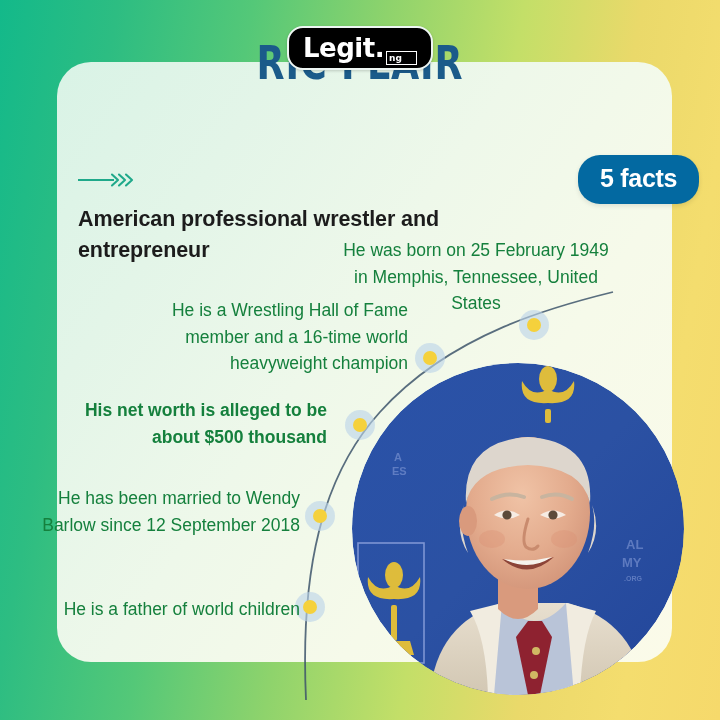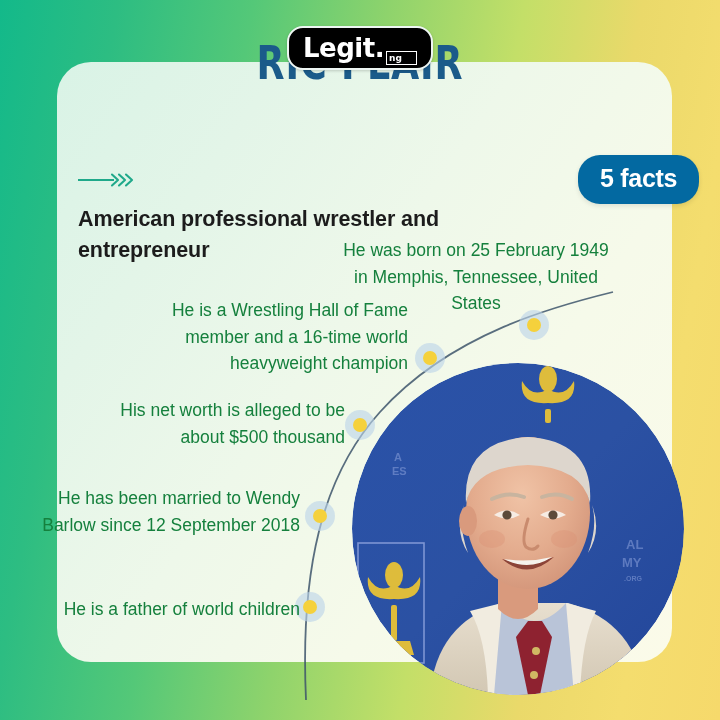--- a/index.html
+++ b/index.html
@@ -124,21 +124,21 @@
   .fact{
     position:absolute;
     color:#15803d;
     font-size:17.5px;
     line-height:1.52;
     text-align:right;
     z-index:30;
   }
   .f0{ left:340px; top:237px; width:272px; text-align:center; }
   .f1{ left:130px; top:297px; width:278px; }
-  .f2{ left:90px;  top:397px; width:255px; }
+  .f2{ left:72px;  top:397px; width:255px;font-weight:bold; }
   .f3{ left:30px;  top:485px; width:270px; }
   .f4{ left:40px;  top:596px; width:260px; }
 </style>
 </head>
 <body>
 
 <div class="card"></div>
 
 <div class="logo-wrap">
   <div class="logo">

